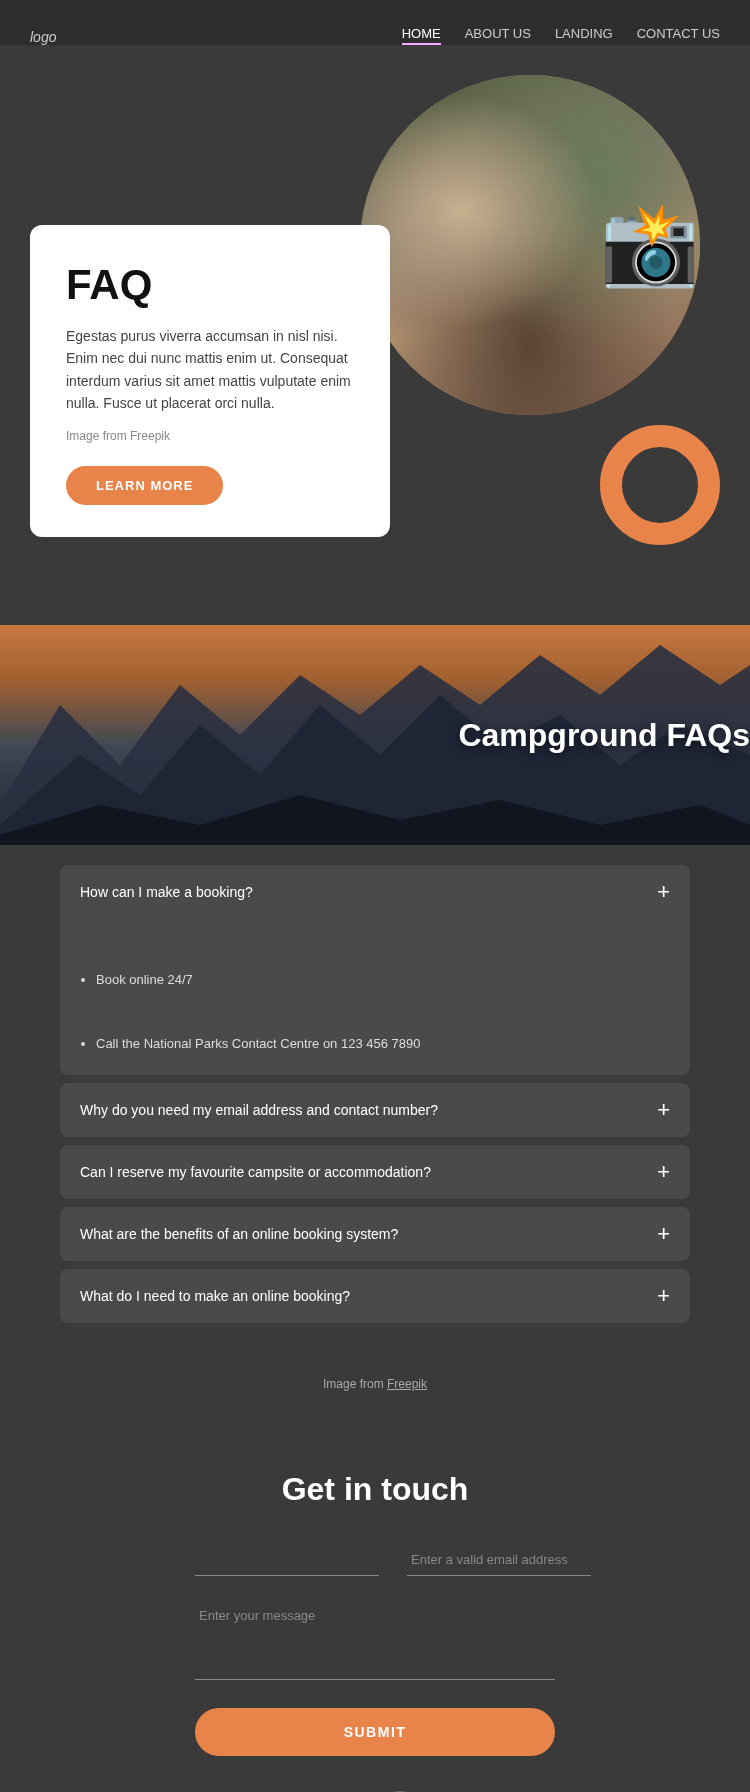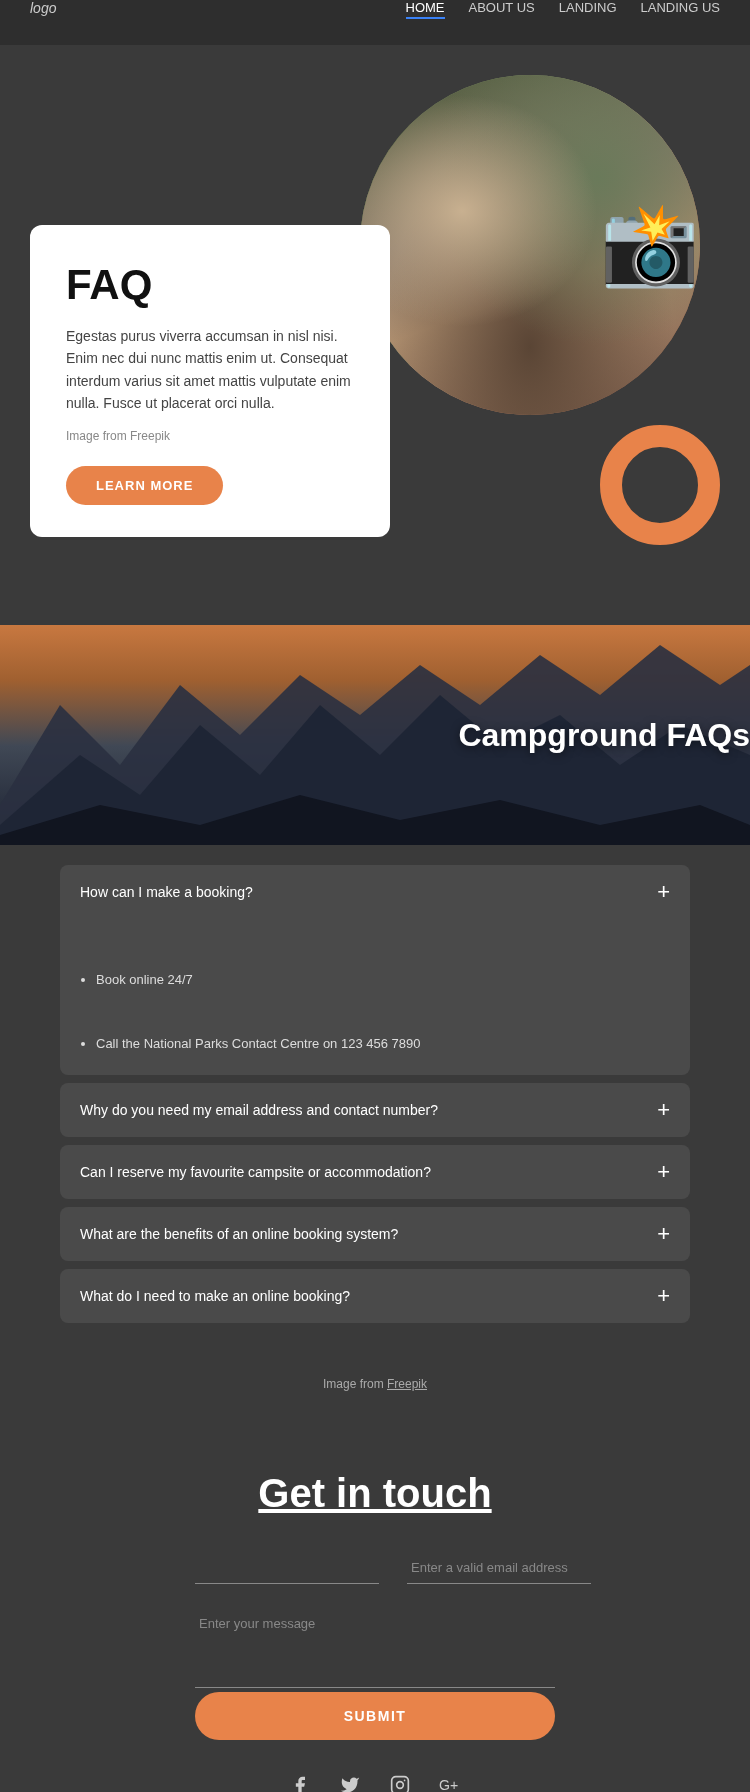--- a/index.html
+++ b/index.html
@@ -8,21 +8,21 @@
       background: #3a3a3a;
       color: #fff;
       width: 750px;
       margin: 0 auto;
     }
 
     
     nav {
       background: #2e2e2e;
       display: flex;
-      align-items: flex-start;
+      align-items: flex-end;
       justify-content: space-between;
       padding: 0 30px;
       height: 45px;
     }
     .nav-logo {
       color: #ccc;
       font-size: 14px;
       font-style: italic;
     }
     .nav-links {
@@ -31,21 +31,21 @@
     }
     .nav-link {
       color: #ccc;
       font-size: 13px;
       text-decoration: none;
       cursor: pointer;
       padding-bottom: 2px;
     }
     .nav-link.active {
       color: #fff;
-      border-bottom: 2px solid #3b82f6;
+      border-bottom: 2px solid #f0abfc;
     }
 
     
     .hero-section {
       background: #3a3a3a;
       position: relative;
       padding: 40px 30px 60px 30px;
       min-height: 580px;
       overflow: hidden;
     }
@@ -245,25 +245,24 @@
       text-decoration: underline;
     }
 
     
     .contact-section {
       background: #3a3a3a;
       padding: 50px 30px 40px 30px;
     }
     .contact-title {
       text-align: center;
-      font-size: 40px;
+      font-size: 32px;
       font-weight: 700;
       color: #fff;
       margin-bottom: 36px;
-      text-decoration: underline;
     }
     .contact-form {
       max-width: 360px;
       margin: 0 auto;
     }
     .form-row {
       display: flex;
       gap: 28px;
       margin-bottom: 24px;
     }
@@ -285,20 +284,21 @@
       background: transparent;
       border: none;
       border-bottom: 1px solid #888;
       color: #fff;
       font-size: 13px;
       padding: 8px 4px;
       outline: none;
       resize: none;
       min-height: 80px;
       font-family: Arial, sans-serif;
+      margin-bottom: 24px;
     }
     .form-textarea::placeholder {
       color: #888;
     }
     .submit-btn {
       width: 100%;
       background: #e8834a;
       color: #fff;
       border: none;
       border-radius: 30px;
@@ -331,21 +331,21 @@
   </style>
 </head>
 <body>
 
 <nav>
   <span class="nav-logo">logo</span>
   <div class="nav-links">
     <a class="nav-link active">HOME</a>
     <a class="nav-link">ABOUT US</a>
     <a class="nav-link">LANDING</a>
-    <a class="nav-link">LANDING US</a>
+    <a class="nav-link">CONTACT US</a>
   </div>
 </nav>
 
 <section class="hero-section">
   <div class="hero-circle-img">
     <svg width="340" height="340" viewBox="0 0 340 340">
 
       <rect width="340" height="340" fill="#5a6e4a"></rect>
 
       <rect x="0" y="0" width="160" height="180" fill="#3a4a2a" opacity="0.8"></rect>

